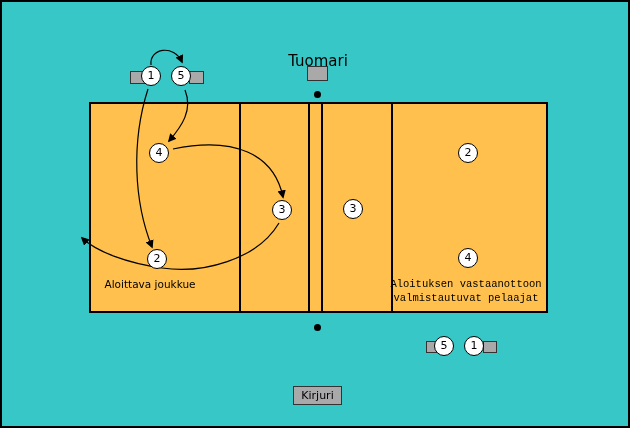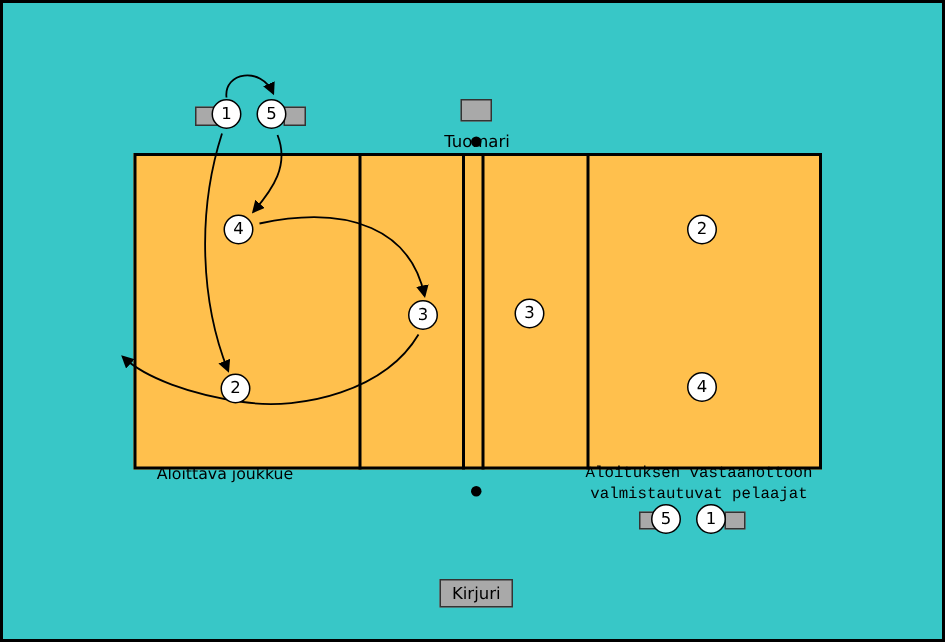--- a/index.html
+++ b/index.html
@@ -67,22 +67,21 @@
   }
   .label {
     position: absolute;
     color: #000;
     z-index: 3;
   }
   .referee-label {
     left: 286px; top: 50px;
     width: 60px;
     text-align: center;
-    font-size: 11px;
-    margin-top: 36px;
+    font-size: 15px;
   }
   .scorer-box {
     position: absolute;
     left: 291px; top: 348px;
     width: 49px; height: 19px;
     background: var(--bench, #a9a9a9);
     border: 1px solid #333;
     box-sizing: border-box;
     text-align: center;
     font-size: 11px;
@@ -91,21 +90,20 @@
     z-index: 3;
     margin-top: 36px;
   }
   .note {
     position: absolute;
     text-align: center;
     font-size: 10.5px;
     line-height: 14px;
     color: #000;
     z-index: 3;
-    margin-top: 32px;
   }
   .note-left { left: 88px; top: 275px; width: 120px; }
   .note-right { left: 387px; top: 275px; width: 154px; font-family: Liberation Mono, monospace; }
   .arrows {
     position: absolute;
     left: 0; top: 0;
     z-index: 2;
     pointer-events: none;
   }
   .arr {

